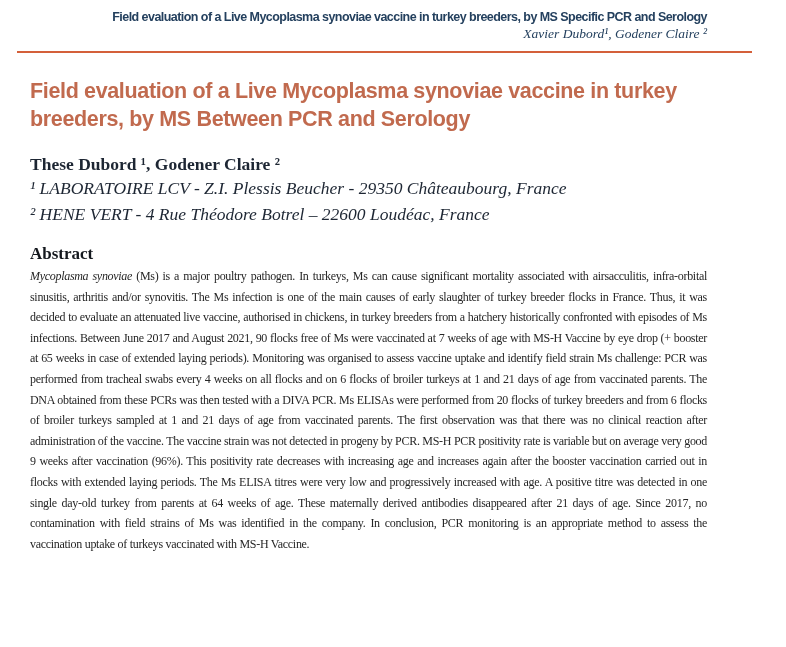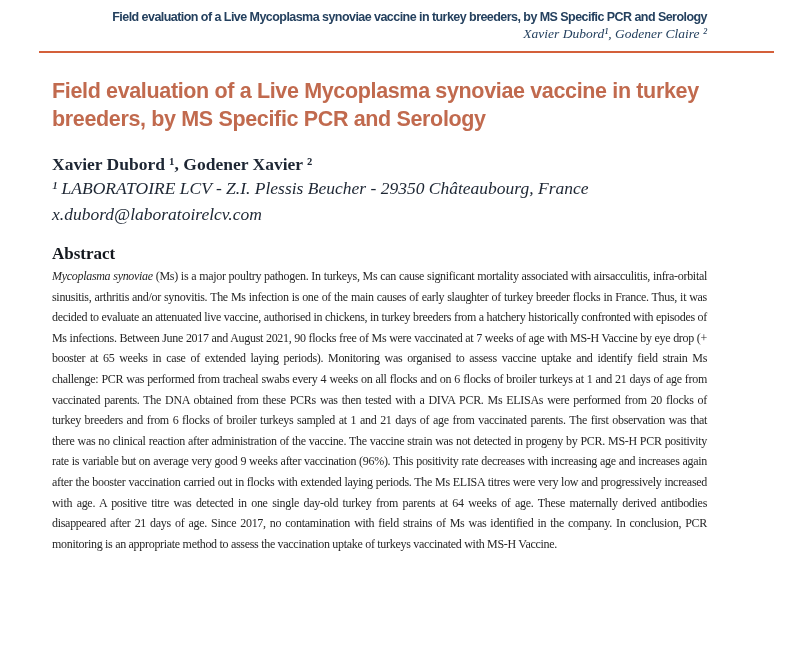--- a/index.html
+++ b/index.html
@@ -8,21 +8,21 @@
       background: #ffffff;
       width: 786px;
       height: 647px;
       overflow: hidden;
       font-family: "Liberation Serif", serif;
     }
     .page {
       box-sizing: border-box;
       width: 736px;
       height: 647px;
-      padding: 9px 29px 0 52px;
+      padding: 9px 29px 0 30px;
     }
     
     .running-head {
       text-align: right;
     }
     .running-title {
       font-family: "Liberation Sans", sans-serif;
       font-weight: bold;
       font-size: 12.5px;
       letter-spacing: -0.55px;
@@ -100,25 +100,25 @@
 
   <div class="running-head">
     <div class="running-title">Field evaluation of a Live Mycoplasma synoviae vaccine in turkey breeders, by MS Specific PCR and Serology</div>
     <div class="running-authors">Xavier Dubord¹, Godener Claire ²</div>
   </div>
 
   <hr class="accent-rule">
 
   <h1 class="paper-title">
     <span>Field evaluation of a Live Mycoplasma synoviae vaccine in turkey</span>
-    <span>breeders, by MS Specific PCR and Serology</span>
+    <span>breeders, by MS Between PCR and Serology</span>
   </h1>
 
-  <div class="authors-line">Xavier Dubord ¹, Godener Xavier ²</div>
+  <div class="authors-line">These Dubord ¹, Godener Claire ²</div>
 
   <div class="affiliation">¹ LABORATOIRE LCV - Z.I. Plessis Beucher - 29350 Châteaubourg, France</div>
-  <div class="email-text">x.dubord@laboratoirelcv.com</div>
+  <div class="affiliation">² HENE VERT - 4 Rue Théodore Botrel – 22600 Loudéac, France</div>
 
   <div class="abstract-heading">Abstract</div>
 
   <p class="abstract-paragraph"><em>Mycoplasma synoviae</em><span> (Ms) is a major poultry pathogen. In turkeys, Ms can cause significant mortality associated with airsacculitis, infra-orbital sinusitis, arthritis and/or synovitis. The Ms infection is one of the main causes of early slaughter of turkey breeder flocks in France. Thus, it was decided to evaluate an attenuated live vaccine, authorised in chickens, in turkey breeders from a hatchery historically confronted with episodes of Ms infections. Between June 2017 and August 2021, 90 flocks free of Ms were vaccinated at 7 weeks of age with MS-H Vaccine by eye drop (+ booster at 65 weeks in case of extended laying periods). Monitoring was organised to assess vaccine uptake and identify field strain Ms challenge: PCR was performed from tracheal swabs every 4 weeks on all flocks and on 6 flocks of broiler turkeys at 1 and 21 days of age from vaccinated parents. The DNA obtained from these PCRs was then tested with a DIVA PCR. Ms ELISAs were performed from 20 flocks of turkey breeders and from 6 flocks of broiler turkeys sampled at 1 and 21 days of age from vaccinated parents. The first observation was that there was no clinical reaction after administration of the vaccine. The vaccine strain was not detected in progeny by PCR. MS-H PCR positivity rate is variable but on average very good 9 weeks after vaccination (96%). This positivity rate decreases with increasing age and increases again after the booster vaccination carried out in flocks with extended laying periods. The Ms ELISA titres were very low and progressively increased with age. A positive titre was detected in one single day-old turkey from parents at 64 weeks of age. These maternally derived antibodies disappeared after 21 days of age. Since 2017, no contamination with field strains of Ms was identified in the company. In conclusion, PCR monitoring is an appropriate method to assess the vaccination uptake of turkeys vaccinated with MS-H Vaccine.</span></p>
 
 </div>
 
 </body></html>

